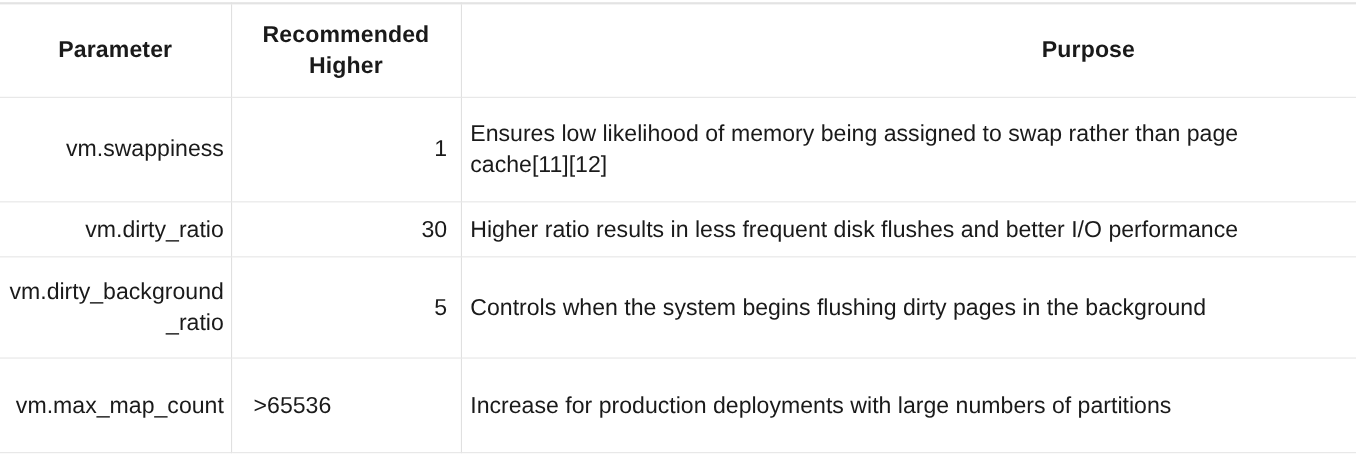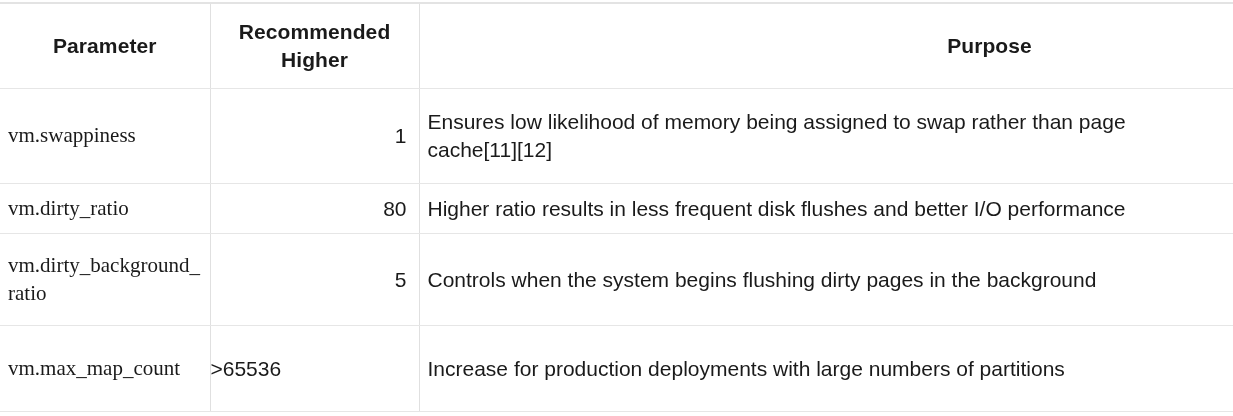--- a/index.html
+++ b/index.html
@@ -59,32 +59,31 @@
     height: 80px;
     padding-top: 2px;
     padding-bottom: 2px;
   }
 
   table.param-table th.th-param   { letter-spacing: .1px; }
   table.param-table th.th-value   { letter-spacing: .1px; }
   table.param-table th.th-purpose { letter-spacing: .1px; }
 
   table.param-table td.cell-param {
-    text-align: left;
+    text-align: right;
     padding-left: 8px;
     padding-right: 6px;
-    font-family: Liberation Serif, serif;
   }
   table.param-table td.cell-value {
     text-align: right;
     padding-right: 12px;
   }
   table.param-table td.cell-value.align-left {
     text-align: left;
-    padding-left: 0;
+    padding-left: 20px;
   }
   table.param-table td.cell-purpose {
     text-align: left;
     padding-left: 8px;
     padding-right: 8px;
     white-space: normal;
   }
 
   
   tr.row-h96 td { height: 94px; }
@@ -121,21 +120,21 @@
       <tr class="row-h96">
         <td class="cell-param">vm.swappiness</td>
         <td class="cell-value">1</td>
         <td class="cell-purpose">
           <span class="purpose-text nowrap-line">Ensures low likelihood of memory being assigned to swap rather than page</span>
           <span class="purpose-text nowrap-line">cache[11][12]</span>
         </td>
       </tr>
       <tr class="row-h50">
         <td class="cell-param">vm.dirty_ratio</td>
-        <td class="cell-value">80</td>
+        <td class="cell-value">30</td>
         <td class="cell-purpose">
           <span class="purpose-text nowrap-line">Higher ratio results in less frequent disk flushes and better I/O performance</span>
         </td>
       </tr>
       <tr class="row-h92">
         <td class="cell-param">vm.dirty_background_ratio</td>
         <td class="cell-value">5</td>
         <td class="cell-purpose">
           <span class="purpose-text nowrap-line">Controls when the system begins flushing dirty pages in the background</span>
         </td>

